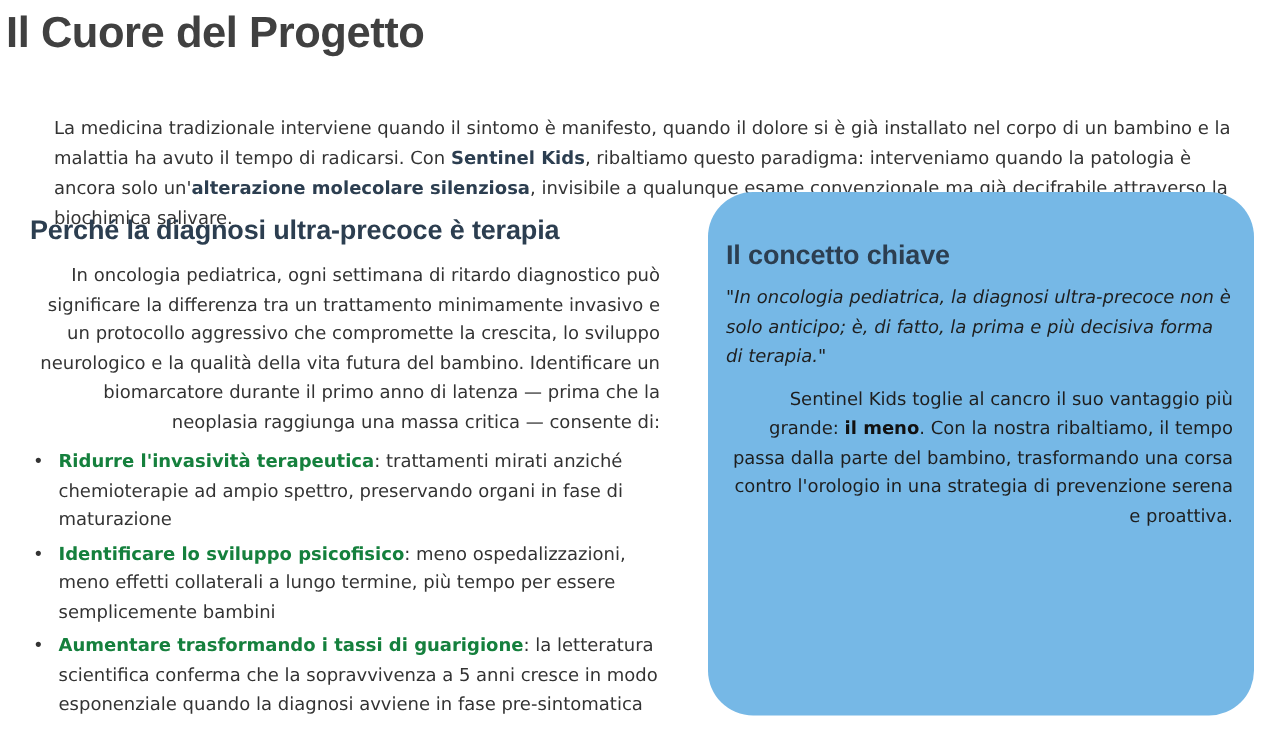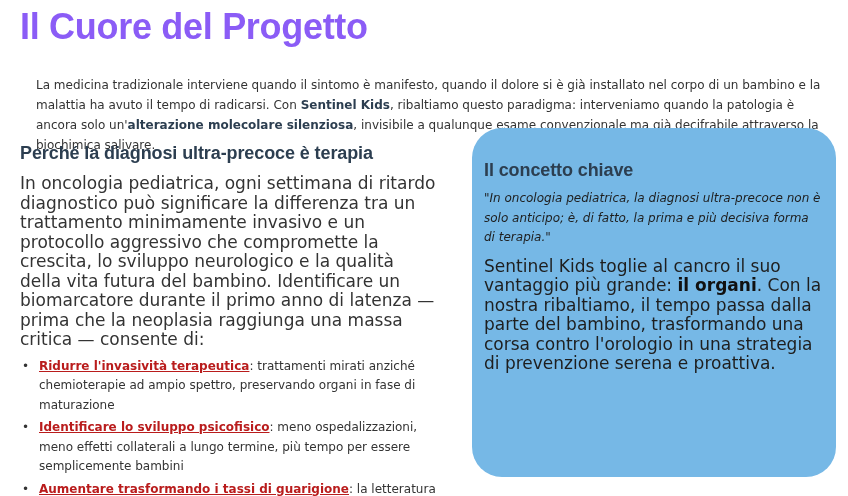--- a/index.html
+++ b/index.html
@@ -3,46 +3,46 @@
 <meta charset="utf-8">
 <style>
   html, body { margin: 0; padding: 0; background: #ffffff; }
   body {
     width: 848px; height: 496px; overflow: hidden;
     font-family: "DejaVu Sans", sans-serif;
     color: #2b2b2b;
   }
   .page { position: relative; width: 848px; height: 496px; }
   .title {
-    position: absolute; left: 20px; top: 6px; margin: 0;
+    position: absolute; left: 4px; top: 6px; margin: 0;
     font-family: "Liberation Sans", sans-serif;
-    font-weight: 700; font-size: 36px; letter-spacing: -0.3px;
-    color: #8b5cf6;
+    font-weight: 700; font-size: 29px; letter-spacing: -0.3px;
+    color: #404040;
   }
   .intro {
     position: absolute; left: 20px; top: 59px; width: 800px; margin: 16px;
     font-size: 12px; line-height: 20px; color: #333;
   }
   .intro b { color: #2c3e50; }
   .left {
     position: absolute; left: 20px; top: 143px; width: 420px;
   }
   .h2 {
     margin: 0 0 10px 0;
     font-family: "Liberation Sans", sans-serif;
     font-weight: 700; font-size: 18px; color: #2c3e50; letter-spacing: -0.1px;
   }
-  .para { margin: 0; font-size: 17px; line-height: 19.5px; color: #333; }
+  .para { margin: 0; font-size: 12px; line-height: 19.5px; color: #333; text-align: right; }
   ul.list { margin: 7px 0 0 0; padding: 0; list-style: none; }
   ul.list li {
     position: relative; padding-left: 19px; margin-bottom: 3px;
     font-size: 12px; line-height: 19.5px; color: #333;
   }
   ul.list li .bullet { position: absolute; left: 2px; top: 0; }
-  ul.list li b { color: #b91c1c; text-decoration: underline; }
+  ul.list li b { color: #15803d; }
   .box {
     position: absolute; left: 472px; top: 128px; width: 364px; height: 349px;
     background: #76b8e6; border-radius: 30px; box-sizing: border-box;
     padding: 32px 14px 14px 12px;
   }
   .box .h2 { margin-bottom: 8px; font-size: 18px; }
   .quote { margin: 0 0 9px 0; font-size: 12px; line-height: 19.5px; font-style: italic; color: #1e1e1e; }
   .box .para { color: #1e1e1e; }
   .box .para b { color: #111; }
 </style>
@@ -67,16 +67,16 @@
       </li>
       <li>
         <span class="bullet">•</span><b>Aumentare trasformando i tassi di guarigione</b><span>: la letteratura scientifica conferma che la sopravvivenza a 5 anni cresce in modo esponenziale quando la diagnosi avviene in fase pre-sintomatica</span>
       </li>
     </ul>
   </section>
 
   <aside class="box">
     <h2 class="h2">Il concetto chiave</h2>
     <p class="quote">"In oncologia pediatrica, la diagnosi ultra-precoce non è solo anticipo; è, di fatto, la prima e più decisiva forma di terapia."</p>
-    <p class="para"><span>Sentinel Kids toglie al cancro il suo vantaggio più grande: </span><b>il organi</b><span>. Con la nostra ribaltiamo, il tempo passa dalla parte del bambino, trasformando una corsa contro l'orologio in una strategia di prevenzione serena e proattiva.</span></p>
+    <p class="para"><span>Sentinel Kids toglie al cancro il suo vantaggio più grande: </span><b>il meno</b><span>. Con la nostra ribaltiamo, il tempo passa dalla parte del bambino, trasformando una corsa contro l'orologio in una strategia di prevenzione serena e proattiva.</span></p>
   </aside>
 
 </div>
 
 </body></html>

